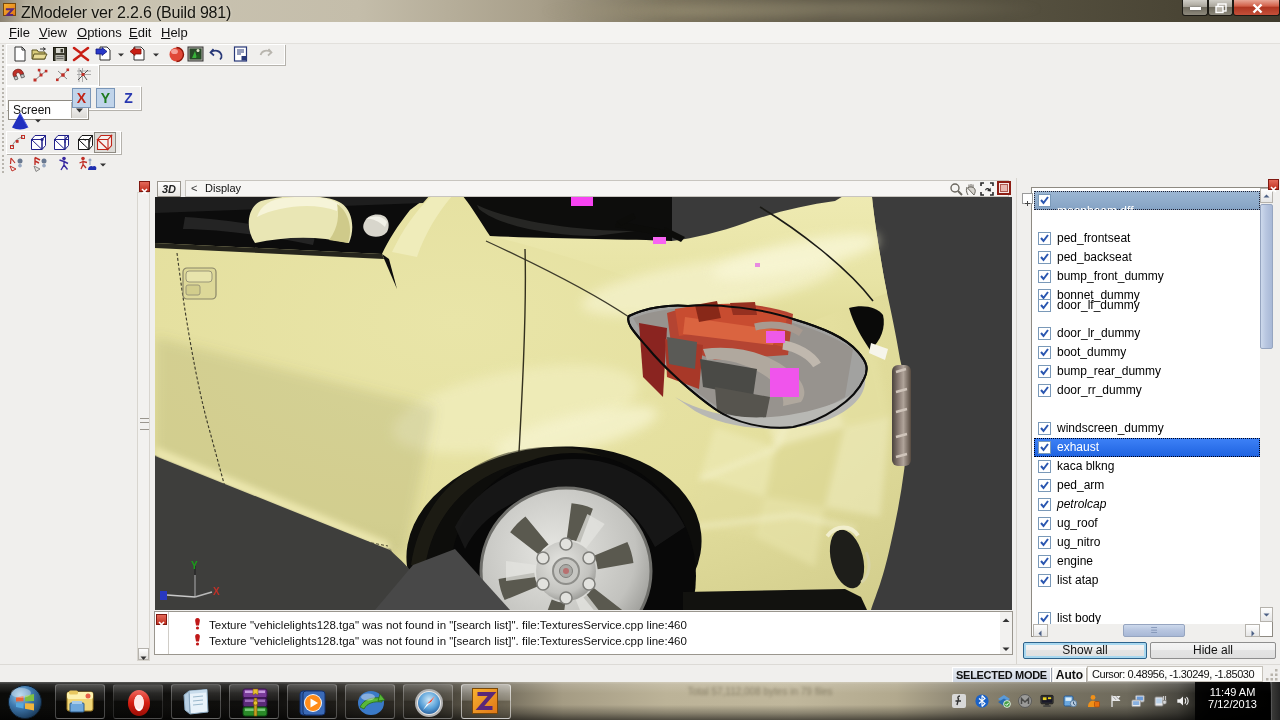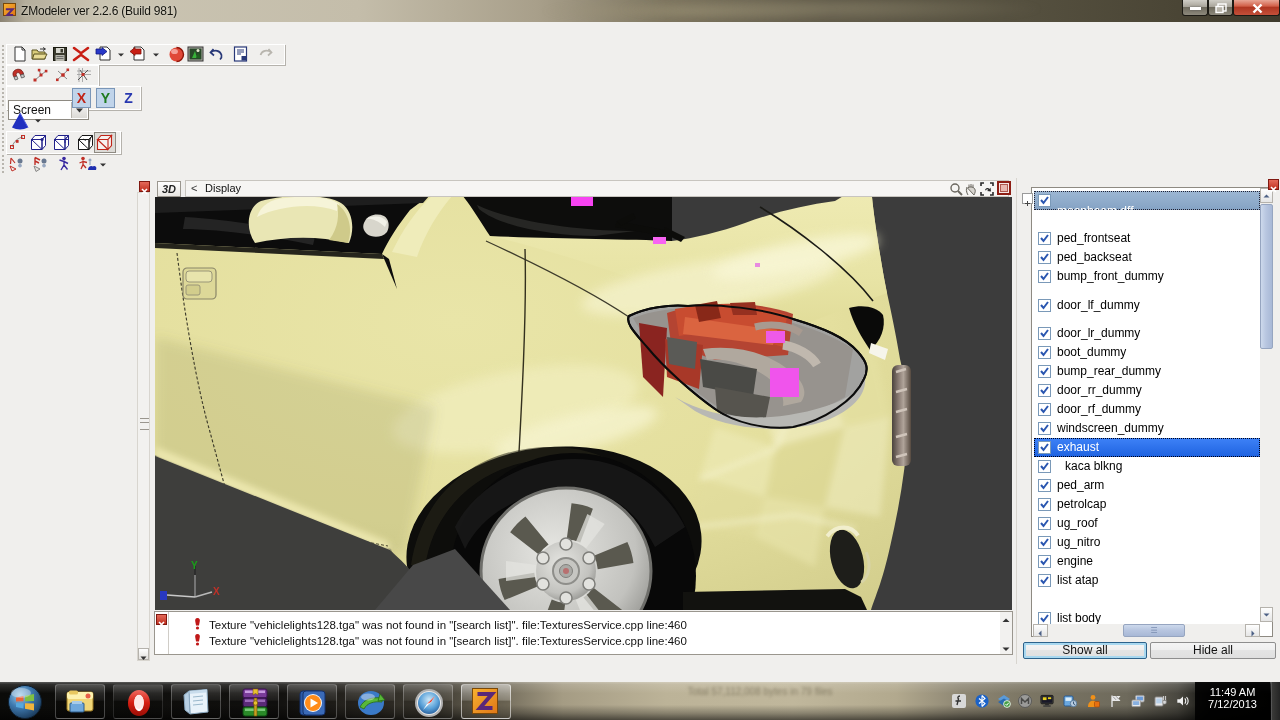--- a/index.html
+++ b/index.html
@@ -7,21 +7,21 @@
   #app{position:absolute;left:0;top:0;width:1280px;height:720px;background:#f0efed;}
   .abs{position:absolute;}
   
   #titlebar{left:0;top:0;width:1280px;height:22px;
     background:linear-gradient(90deg,#8a8272 0%,#b5ae9c 2%,#cac4b2 8%,#c4bdaa 28%,#a89f8a 42%,#7d755f 52%,#5f5948 65%,#55503f 80%,#4a4535 92%,#3e3a2c 100%);
     overflow:hidden;}
   #titlebar .blur1{position:absolute;left:540px;top:2px;width:300px;height:18px;
     background:radial-gradient(ellipse at 50% 50%, rgba(160,150,120,.55), rgba(120,110,85,0) 70%);filter:blur(3px);}
   #titlebar .blur2{position:absolute;left:620px;top:0;width:420px;height:22px;
     background:radial-gradient(ellipse at 50% 40%, rgba(150,142,115,.5), rgba(110,100,80,0) 72%);filter:blur(3px);}
-  #titletext{left:21px;top:4px;font-size:12px;letter-spacing:-0.2px;color:#14140e;
+  #titletext{left:21px;top:4px;font-size:16px;letter-spacing:-0.2px;color:#14140e;
     text-shadow:0 0 3px rgba(255,255,255,.45);}
   
   .winbtn{position:absolute;top:0;height:16px;border:1px solid #1c1a14;border-top:none;
     box-sizing:border-box;border-radius:0 0 3px 3px;}
   #btnmin{left:1182px;width:26px;background:linear-gradient(#cfcdc6 0%,#a8a49a 45%,#6f6b5e 50%,#8d897c 100%);}
   #btnmax{left:1208px;width:25px;background:linear-gradient(#cfcdc6 0%,#a8a49a 45%,#6f6b5e 50%,#8d897c 100%);}
   #btnclose{left:1233px;width:47px;background:linear-gradient(#e8a696 0%,#d2614a 40%,#b03722 50%,#c4503a 100%);}
   
   #menubar{left:0;top:22px;width:1280px;height:21px;background:#f4f3f1;border-bottom:1px solid #e2e0dc;}
   .menuitem{position:absolute;top:3px;font-size:13px;color:#111;}
@@ -90,20 +90,27 @@
         <rect x="3" y="1" width="8" height="7" fill="none" stroke="#fff" stroke-width="1.4"></rect>
         <rect x="1" y="3.5" width="7" height="6" fill="#b8b4aa" stroke="#fff" stroke-width="1.4"></rect>
       </svg>
     </div>
   <div id="btnclose" class="winbtn">
       <svg style="position:absolute;left:17px;top:2px;" width="13" height="13" viewBox="0 0 13 13">
         <path d="M2.5 2.5 L10.5 10.5 M10.5 2.5 L2.5 10.5" stroke="#fff" stroke-width="2.4"></path>
       </svg>
     </div>
 
+  <div id="menubar" class="abs">
+    <span class="menuitem" style="left:9px;"><u>F</u>ile</span>
+    <span class="menuitem" style="left:39px;"><u>V</u>iew</span>
+    <span class="menuitem" style="left:77px;"><u>O</u>ptions</span>
+    <span class="menuitem" style="left:129px;"><u>E</u>dit</span>
+    <span class="menuitem" style="left:161px;"><u>H</u>elp</span>
+  </div>
 
   <div id="toolzone" class="abs">
 
     <div class="tbpanel" style="left:6px;top:0px;width:279px;height:21px;"></div>
     <div class="grip" style="left:2px;top:1px;"></div>
     <svg class="abs" style="left:12px;top:2px;" width="16" height="16" viewBox="0 0 16 16">
         <path d="M3 1 H10 L13 4 V15 H3 Z" fill="#fff" stroke="#333" stroke-width="1"></path>
         <path d="M10 1 L10 4 H13" fill="none" stroke="#333" stroke-width="1"></path>
       </svg>
     <svg class="abs" style="left:31px;top:2px;" width="17" height="16" viewBox="0 0 17 16">
@@ -537,20 +544,26 @@
               <path d="M2 5 L4.5 8 L9 2" stroke="#2a56b0" stroke-width="2" fill="none"></path>
             </svg></span>
           <span style="position:absolute;left:23px;top:2px;">ped_backseat</span>
         </div>
       <div class="row" style="top:79px;">
           <span class="cb"><svg width="11" height="11" viewBox="0 0 11 11">
               <path d="M2 5 L4.5 8 L9 2" stroke="#2a56b0" stroke-width="2" fill="none"></path>
             </svg></span>
           <span style="position:absolute;left:23px;top:2px;">bump_front_dummy</span>
         </div>
+      <div class="row" style="top:98px;">
+          <span class="cb"><svg width="11" height="11" viewBox="0 0 11 11">
+              <path d="M2 5 L4.5 8 L9 2" stroke="#2a56b0" stroke-width="2" fill="none"></path>
+            </svg></span>
+          <span style="position:absolute;left:23px;top:2px;">bonnet_dummy</span>
+        </div>
       <div class="row" style="top:108px;text-align:right;">
           <span class="cb"><svg width="11" height="11" viewBox="0 0 11 11">
               <path d="M2 5 L4.5 8 L9 2" stroke="#2a56b0" stroke-width="2" fill="none"></path>
             </svg></span>
           <span style="position:absolute;left:23px;top:2px;">door_lf_dummy</span>
         </div>
       <div class="row" style="top:136px;">
           <span class="cb"><svg width="11" height="11" viewBox="0 0 11 11">
               <path d="M2 5 L4.5 8 L9 2" stroke="#2a56b0" stroke-width="2" fill="none"></path>
             </svg></span>
@@ -567,51 +580,45 @@
               <path d="M2 5 L4.5 8 L9 2" stroke="#2a56b0" stroke-width="2" fill="none"></path>
             </svg></span>
           <span style="position:absolute;left:23px;top:2px;">bump_rear_dummy</span>
         </div>
       <div class="row" style="top:193px;">
           <span class="cb"><svg width="11" height="11" viewBox="0 0 11 11">
               <path d="M2 5 L4.5 8 L9 2" stroke="#2a56b0" stroke-width="2" fill="none"></path>
             </svg></span>
           <span style="position:absolute;left:23px;top:2px;">door_rr_dummy</span>
         </div>
-      <div class="row" style="top:212px;">
-          <span class="cb"><svg width="11" height="11" viewBox="0 0 11 11">
-              <path d="M2 5 L4.5 8 L9 2" stroke="#2a56b0" stroke-width="2" fill="none"></path>
-            </svg></span>
-          <span style="position:absolute;left:23px;top:2px;">door_rf_dummy</span>
-        </div>
       <div class="row" style="top:231px;">
           <span class="cb"><svg width="11" height="11" viewBox="0 0 11 11">
               <path d="M2 5 L4.5 8 L9 2" stroke="#2a56b0" stroke-width="2" fill="none"></path>
             </svg></span>
           <span style="position:absolute;left:23px;top:2px;">windscreen_dummy</span>
         </div>
       <div class="row rowsel" style="top:250px;background:linear-gradient(#3e82f7,#1e62e0);outline:1px dotted #001;outline-offset:-1px;">
           <span class="cb"><svg width="11" height="11" viewBox="0 0 11 11">
               <path d="M2 5 L4.5 8 L9 2" stroke="#2a56b0" stroke-width="2" fill="none"></path>
             </svg></span>
           <span style="position:absolute;left:23px;top:2px;">exhaust</span>
         </div>
       <div class="row" style="top:269px;">
           <span class="cb"><svg width="11" height="11" viewBox="0 0 11 11">
               <path d="M2 5 L4.5 8 L9 2" stroke="#2a56b0" stroke-width="2" fill="none"></path>
             </svg></span>
-          <span style="position:absolute;left:23px;top:2px;margin-left:8px;">kaca blkng</span>
+          <span style="position:absolute;left:23px;top:2px;">kaca blkng</span>
         </div>
       <div class="row" style="top:288px;">
           <span class="cb"><svg width="11" height="11" viewBox="0 0 11 11">
               <path d="M2 5 L4.5 8 L9 2" stroke="#2a56b0" stroke-width="2" fill="none"></path>
             </svg></span>
           <span style="position:absolute;left:23px;top:2px;">ped_arm</span>
         </div>
-      <div class="row" style="top:307px;">
+      <div class="row" style="top:307px;font-style:italic;">
           <span class="cb"><svg width="11" height="11" viewBox="0 0 11 11">
               <path d="M2 5 L4.5 8 L9 2" stroke="#2a56b0" stroke-width="2" fill="none"></path>
             </svg></span>
           <span style="position:absolute;left:23px;top:2px;">petrolcap</span>
         </div>
       <div class="row" style="top:326px;">
           <span class="cb"><svg width="11" height="11" viewBox="0 0 11 11">
               <path d="M2 5 L4.5 8 L9 2" stroke="#2a56b0" stroke-width="2" fill="none"></path>
             </svg></span>
           <span style="position:absolute;left:23px;top:2px;">ug_roof</span>
@@ -674,20 +681,35 @@
 
     <div class="btn" style="left:6px;top:464px;width:124px;border:1px solid #2c628b;box-shadow:0 0 0 2px #a8d8f0 inset;">Show all</div>
     <div class="btn" style="left:133px;top:464px;width:126px;">Hide all</div>
 
     <div class="abs" style="left:251px;top:1px;width:11px;height:11px;background:linear-gradient(#e46a5a,#c03020);border:1px solid #801810;box-sizing:border-box;">
       <svg width="9" height="9" viewBox="0 0 9 9">
           <path d="M2 2 L7 7 M7 2 L2 7" stroke="#fff" stroke-width="1.6"></path>
         </svg></div>
   </div>
 
+  <div id="statusbar" class="abs">
+    <div class="abs" style="left:952px;top:2px;width:97px;height:15px;background:linear-gradient(#e8ecf2,#cdd5e2);border:1px solid #fff;box-shadow:1px 1px 0 #9aa0ac;font-size:11px;letter-spacing:-0.3px;font-weight:bold;color:#101010;text-align:center;line-height:14px;">SELECTED MODE</div>
+    <div class="abs" style="left:1053px;top:2px;width:31px;height:15px;background:#f6f6f4;border:1px solid #fff;box-shadow:1px 1px 0 #b0aca4;font-size:12px;font-weight:bold;color:#101010;text-align:center;line-height:14px;">Auto</div>
+    <div class="abs" style="left:1087px;top:1px;width:176px;height:16px;background:#fdfdfb;border:1px solid #c6c2ba;box-sizing:border-box;font-size:11px;letter-spacing:-0.45px;color:#101010;line-height:14px;padding-left:4px;">Cursor: 0.48956, -1.30249, -1.85030</div>
+    <svg class="abs" style="left:1266px;top:4px;" width="12" height="12" viewBox="0 0 12 12">
+        <g fill="#b8b4ac">
+          <rect x="9" y="0" width="2.5" height="2.5"></rect>
+          <rect x="9" y="4.5" width="2.5" height="2.5"></rect>
+          <rect x="4.5" y="4.5" width="2.5" height="2.5"></rect>
+          <rect x="9" y="9" width="2.5" height="2.5"></rect>
+          <rect x="4.5" y="9" width="2.5" height="2.5"></rect>
+          <rect x="0" y="9" width="2.5" height="2.5"></rect>
+        </g>
+      </svg>
+  </div>
 
   <div id="taskbar" class="abs">
     <div class="shade"></div>
     <div class="abs" style="left:580px;top:4px;width:360px;height:12px;color:rgba(90,82,60,.55);font-size:10px;filter:blur(1.5px);text-align:center;">Total 57,112,008 bytes in 79 files</div>
 
     <svg class="abs" style="left:7px;top:2px;" width="36" height="36" viewBox="0 0 36 36">
       <defs>
           <radialGradient id="orb" cx="35%" cy="30%" r="80%">
             <stop offset="0%" stop-color="#9ecbe8"></stop>
             <stop offset="45%" stop-color="#3f7ab0"></stop>

